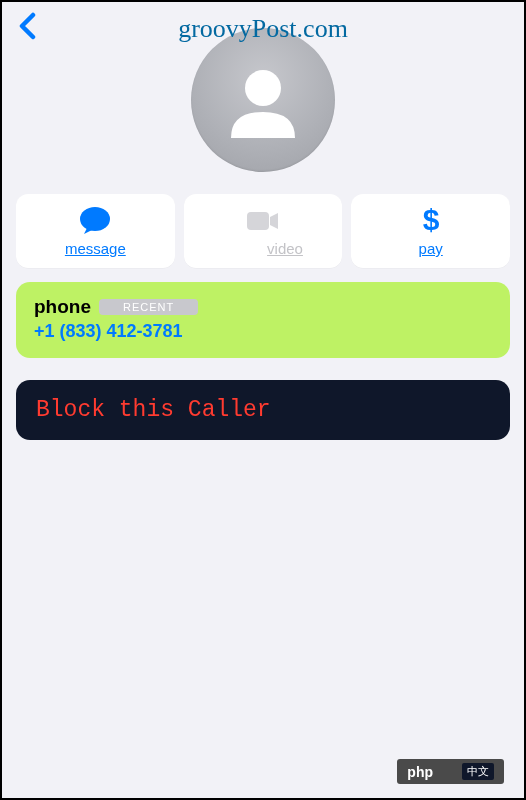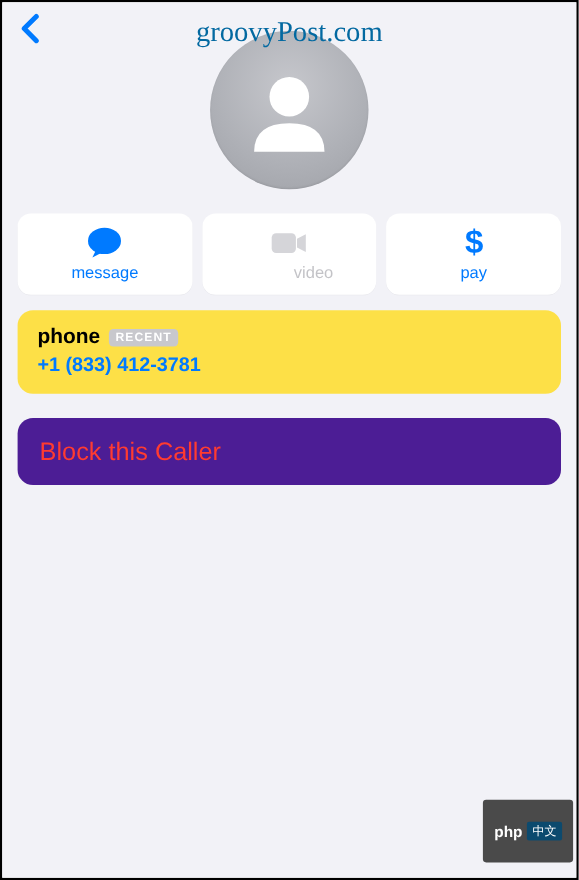--- a/index.html
+++ b/index.html
@@ -80,47 +80,48 @@
     }
     .action .icon-slot {
       height: 32px;
       display: flex;
       align-items: center;
       justify-content: center;
     }
     .action .lbl {
       font-size: 15px;
       font-weight: 400;
+      text-decoration: underline;
     }
     .action.enabled .lbl { color: #007aff; }
     .action.disabled .lbl { color: #c3c3c7; margin-left: 44px; }
     .card {
-      background: #fde047;
+      background: #bef264;
       border-radius: 14px;
       margin: 0 14px 22px 14px;
       overflow: hidden;
     }
     .phone-card { padding: 14px 18px 16px 18px; }
     .phone-row1 {
       display: flex;
       align-items: center;
       gap: 8px;
     }
     .phone-lbl {
       font-size: 19px;
       font-weight: 600;
       color: #000;
     }
     .recent-badge {
       background: #c8c8cd;
       color: #fff;
       font-size: 11px;
-      font-weight: 700;
+      font-weight: 400;
       letter-spacing: 1px;
-      padding: 2px 6px;
+      padding: 2px 24px;
       border-radius: 4px;
     }
     .phone-num {
       font-size: 18px;
       color: #007aff;
       margin-top: 3px;
       font-weight: 700;
     }
     .options-card { padding: 0; }
     .option {
@@ -147,43 +148,44 @@
       content: "";
       position: absolute;
       left: 9px;
       right: 106px;
       top: 3px;
       bottom: 3px;
       border: 3px solid #e03b2a;
       pointer-events: none;
     }
     .block-card {
-      background: #4c1d95;
+      background: #0f172a;
       border-radius: 14px;
       margin: 0 14px;
       padding: 17px 20px 17px 20px;
       font-size: 23px;
       color: #ff3b30;
       cursor: pointer;
+      font-family: Liberation Mono, monospace;
     }
     .php-badge {
       position: absolute;
-      right: 3px;
+      right: 20px;
       bottom: 14px;
       background: #4a4a4a;
       color: #fff;
       font-size: 14px;
-      padding: 20px 10px;
+      padding: 4px 10px;
       border-radius: 3px;
       display: flex;
       align-items: center;
       gap: 4px;
     }
     .php-badge .p { font-weight: 700; color: #fff; }
-    .php-badge .cn { background: #0c4a6e; padding: 1px 5px; border-radius: 2px; font-size: 11px; }
+    .php-badge .cn { background: #0f172a; padding: 1px 5px; border-radius: 2px; font-size: 11px; margin-left: 25px; }
   </style>
 </head>
 <body>
 
 <div class="inner">
   <div class="header">
     <div class="back">
       <svg width="20" height="28" viewBox="0 0 20 28">
         <path d="M 15 3 L 4 14 L 15 25" stroke="#007aff" stroke-width="4.5" fill="none" stroke-linecap="round" stroke-linejoin="round"></path>
       </svg>

